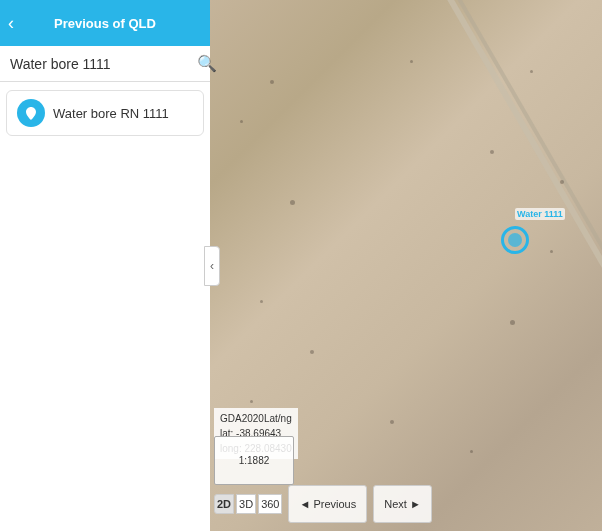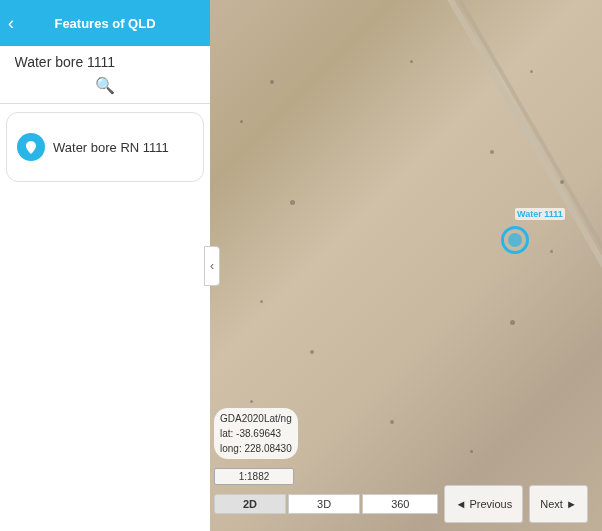--- a/index.html
+++ b/index.html
@@ -49,21 +49,20 @@
       font-size: 13px;
       font-weight: bold;
     }
 
     #search-bar {
       display: flex;
       align-items: center;
       border-bottom: 1px solid #ddd;
       padding: 8px 10px;
       gap: 6px;
-      flex-direction: column;
     }
 
     #search-input {
       flex: 1;
       border: none;
       outline: none;
       font-size: 14px;
       color: #333;
     }
 
@@ -79,22 +78,22 @@
       flex-direction: column;
       gap: 4px;
     }
 
     .result-item {
       display: flex;
       align-items: center;
       gap: 8px;
       background: #fff;
       border: 1px solid #e0e0e0;
-      border-radius: 12px;
-      padding: 20px 10px;
+      border-radius: 6px;
+      padding: 8px 10px;
       cursor: pointer;
     }
 
     .result-item-icon {
       width: 28px;
       height: 28px;
       background: #29b5e8;
       border-radius: 50%;
       display: flex;
       align-items: center;
@@ -242,21 +241,21 @@
       margin-bottom: 4px;
       display: flex;
       align-items: center;
       justify-content: center;
       width: 80px;
     }
 
     .view-btn {
       background: #fff;
       border: 1px solid #ccc;
-      padding: 3px 28px;
+      padding: 3px 2px;
       font-size: 11px;
       cursor: pointer;
       color: #333;
     }
 
     .view-btn.active {
       background: #e0e0e0;
       font-weight: bold;
     }
 
@@ -273,21 +272,21 @@
       border-radius: 3px;
       margin-left: 4px;
     }
   </style>
 </head>
 <body>
 
 <div id="sidebar">
   <div id="sidebar-header">
     <span id="back-btn">‹</span>
-    <span class="header-title">Features of QLD</span>
+    <span class="header-title">Previous of QLD</span>
   </div>
 
   <div id="search-bar">
     <input id="search-input" type="text" value="Water bore 1111" style="">
     <span id="search-icon-btn">🔍</span>
   </div>
 
   <div id="result-list">
     <div class="result-item">
       <div class="result-item-icon">
@@ -325,27 +324,27 @@
     <div class="dot" style="width:4px;height:4px;top:420px;left:180px;"></div>
     <div class="dot" style="width:3px;height:3px;top:70px;left:320px;"></div>
 
     <div id="map-marker">
       <div class="marker-outer">
         <div class="marker-inner"></div>
       </div>
       <span class="marker-label">Water 1111</span>
     </div>
 
-    <div id="coords-box" style="position:absolute;bottom:68px;left:4px;background:rgba(255,255,255,0.85);font-size:10px;color:#333;padding:3px 6px;border-radius:14px;line-height:1.5;">
+    <div id="coords-box" style="position:absolute;bottom:68px;left:4px;background:rgba(255,255,255,0.85);font-size:10px;color:#333;padding:3px 6px;border-radius:0;line-height:1.5;">
       <div>GDA2020Lat/ng</div>
       <div>lat: -38.69643</div>
       <div>long: 228.08430</div>
     </div>
 
-    <div id="scale-bar" style="position:absolute;bottom:42px;left:4px;background:rgba(255,255,255,0.85);font-size:10px;color:#333;padding:2px 8px;border:1px solid #aaa;border-radius:2px;width:80px;text-align:center;">1:1882</div>
+    <div id="scale-bar" style="position:absolute;bottom:42px;left:4px;background:rgba(255,255,255,0.85);font-size:10px;color:#333;padding:18px 8px;border:1px solid #aaa;border-radius:2px;width:80px;text-align:center;">1:1882</div>
 
     <div style="position:absolute;bottom:8px;left:4px;display:flex;align-items:center;gap:2px;">
       <button class="view-btn active">2D</button>
       <button class="view-btn">3D</button>
       <button class="view-btn">360</button>
       <button class="nav-btn">◄ Previous</button>
       <button class="nav-btn">Next ►</button>
     </div>
   </div>
 </div>

